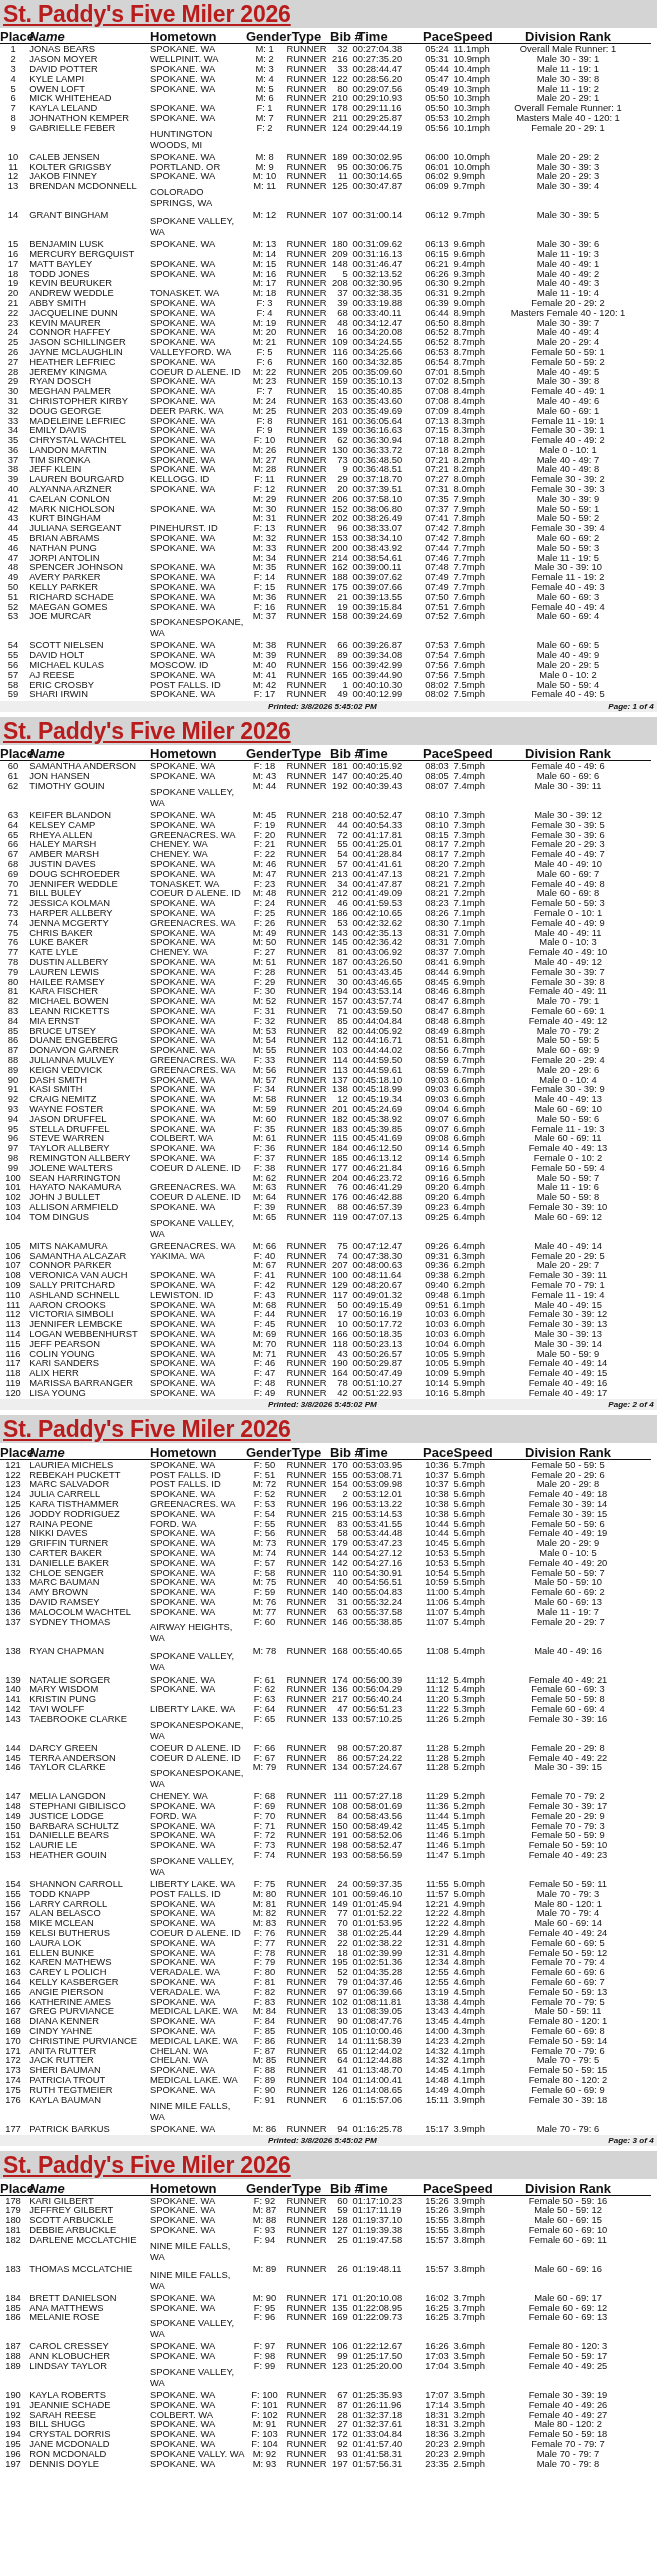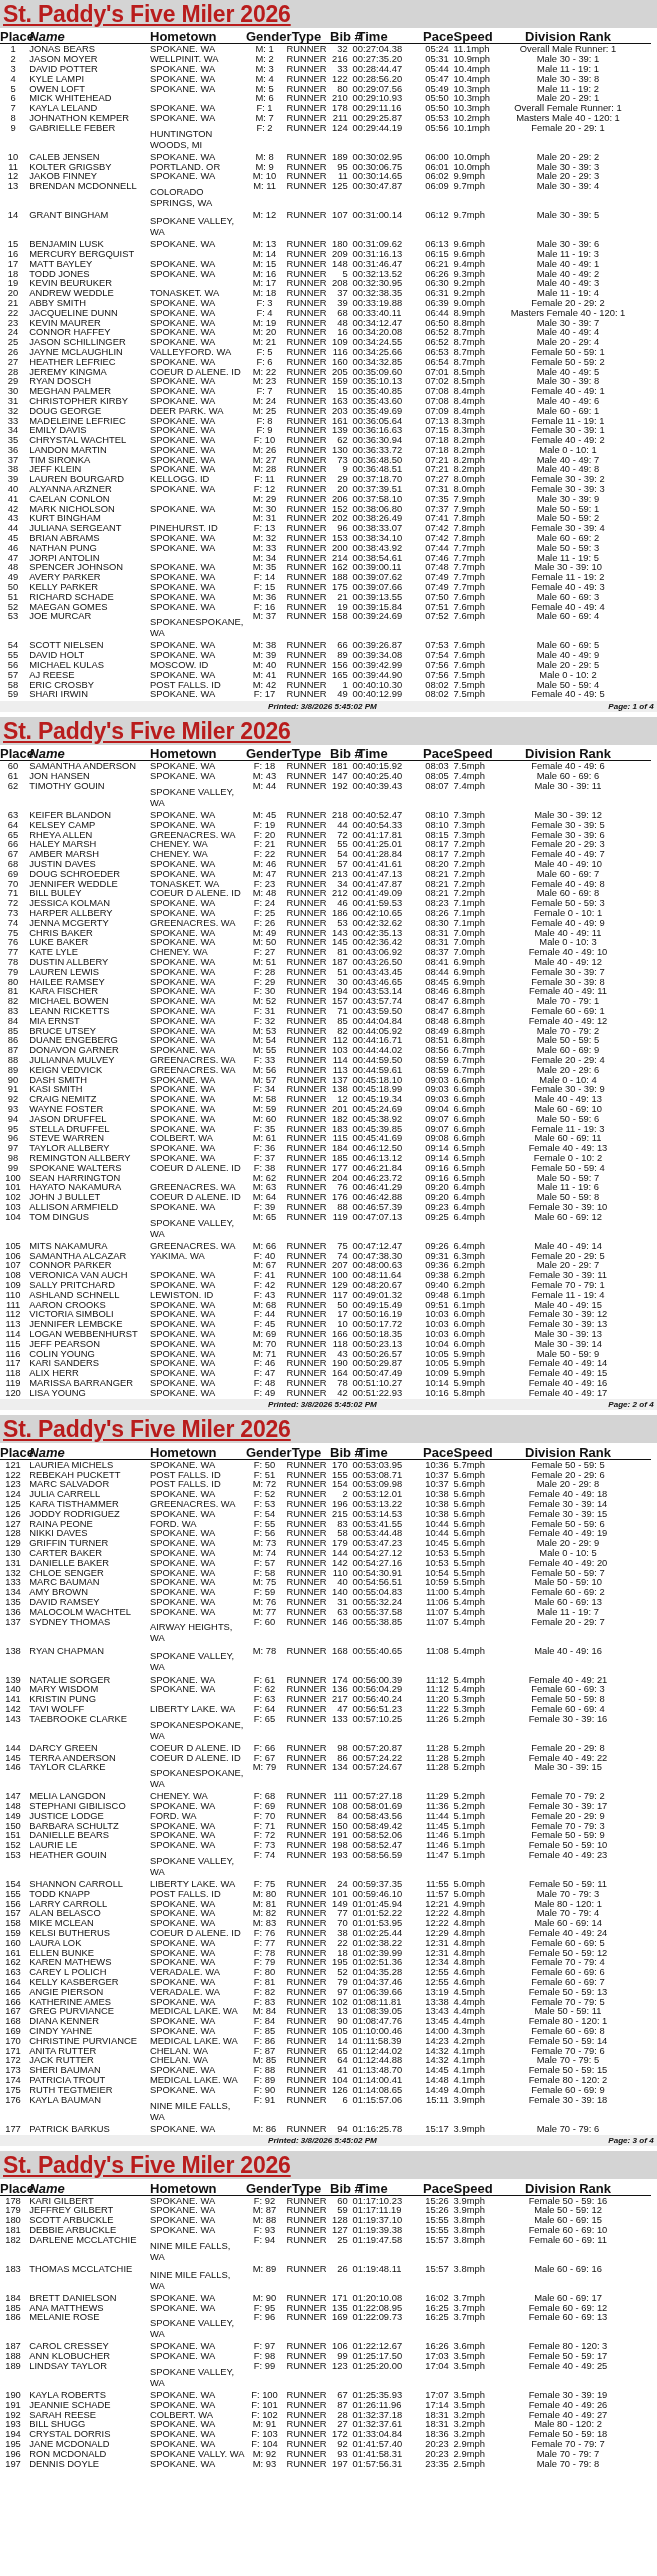--- a/index.html
+++ b/index.html
@@ -1256,21 +1256,21 @@
           <div class="c-gender">F: 37</div>
           <div class="c-type">RUNNER</div>
           <div class="c-bib">185</div>
           <div class="c-time">00:46:13.12</div>
           <div class="c-pace">09:14</div>
           <div class="c-speed">6.5mph</div>
           <div class="c-div">Female 0 - 10: 2</div>
         </div>
         <div class="row">
           <div class="c-place">99</div>
-          <div class="c-name">SPOKANE WALTERS</div>
+          <div class="c-name">JOLENE WALTERS</div>
           <div class="c-home">COEUR D ALENE. ID</div>
           <div class="c-gender">F: 38</div>
           <div class="c-type">RUNNER</div>
           <div class="c-bib">177</div>
           <div class="c-time">00:46:21.84</div>
           <div class="c-pace">09:16</div>
           <div class="c-speed">6.5mph</div>
           <div class="c-div">Female 50 - 59: 4</div>
         </div>
         <div class="row">

